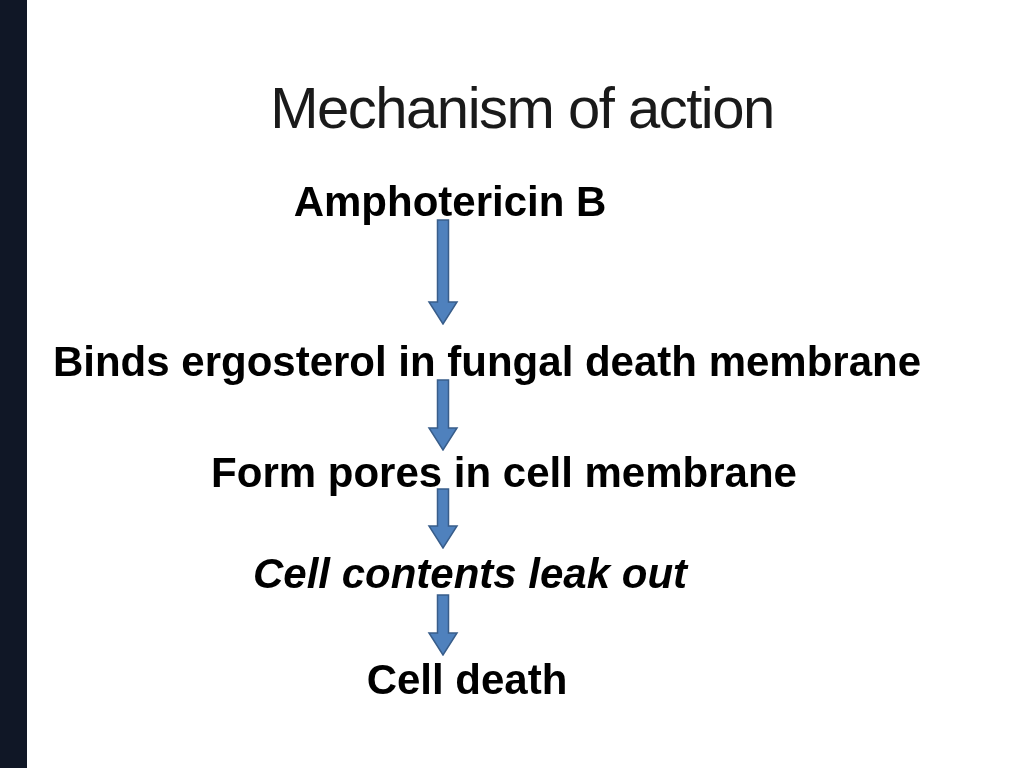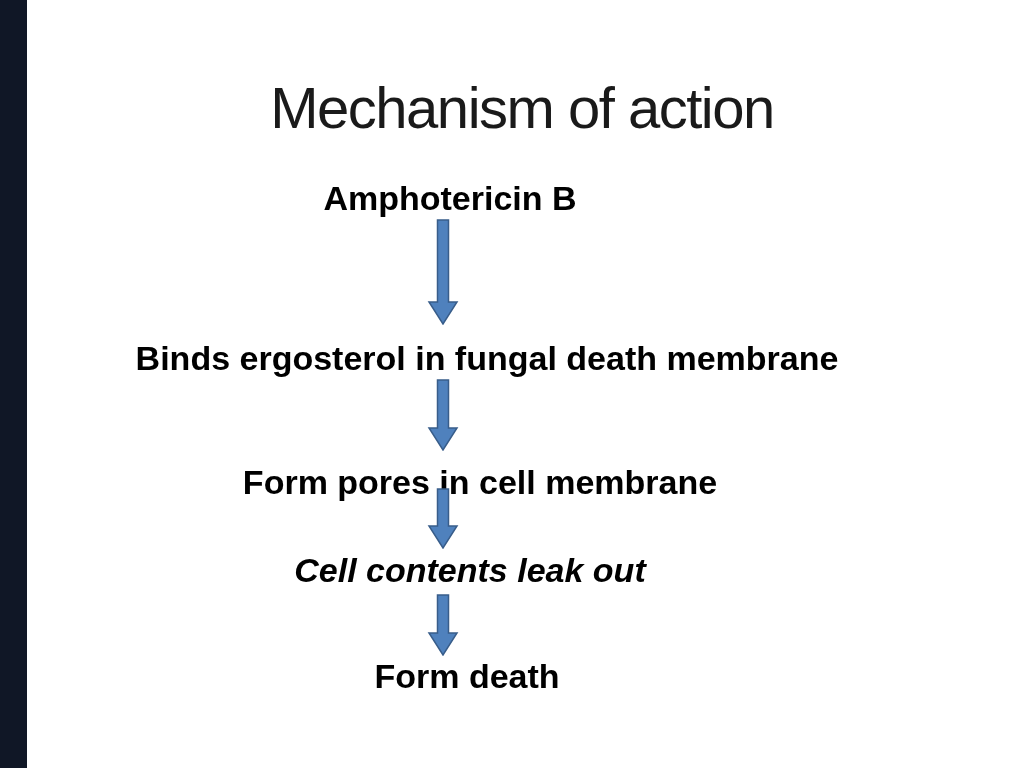--- a/index.html
+++ b/index.html
@@ -24,29 +24,29 @@
     font-size: 58px;
     font-weight: 400;
     letter-spacing: -1.5px;
     line-height: 1;
     white-space: nowrap;
     color: var(--title-text, #1a1a1a);
   }
   .flow-node {
     position: absolute;
     transform: translateX(-50%);
-    font-size: 34px;
+    font-size: 42px;
     font-weight: bold;
     line-height: 1;
     white-space: nowrap;
     color: var(--body-text, #000000);
   }
   .n0 { top: 181px; left: 450px; }
   .n1 { top: 341px; left: 487px; }
-  .n2 { top: 452px; left: 480px; margin-top: 13px; }
+  .n2 { top: 452px; left: 504px; }
   .n3 { top: 553px; left: 470px; font-style: italic; }
   .n4 { top: 659px; left: 467px; }
   .flow-arrow {
     position: absolute;
     left: 443px;
     transform: translateX(-50%);
   }
   .a1 { top: 219px; }
   .a2 { top: 379px; }
   .a3 { top: 488px; }
@@ -82,13 +82,13 @@
 <svg class="flow-arrow a3" width="32" height="61" viewBox="0 0 32 61" aria-hidden="true">
   <polygon points="10.5,1 21.5,1 21.5,38 30,38 16,60 2,38 10.5,38"></polygon>
 </svg>
 
 <div class="flow-node n3">Cell contents leak out</div>
 
 <svg class="flow-arrow a4" width="32" height="62" viewBox="0 0 32 62" aria-hidden="true">
   <polygon points="10.5,1 21.5,1 21.5,39 30,39 16,61 2,39 10.5,39"></polygon>
 </svg>
 
-<div class="flow-node n4">Form death</div>
+<div class="flow-node n4">Cell death</div>
 
 </body></html>

